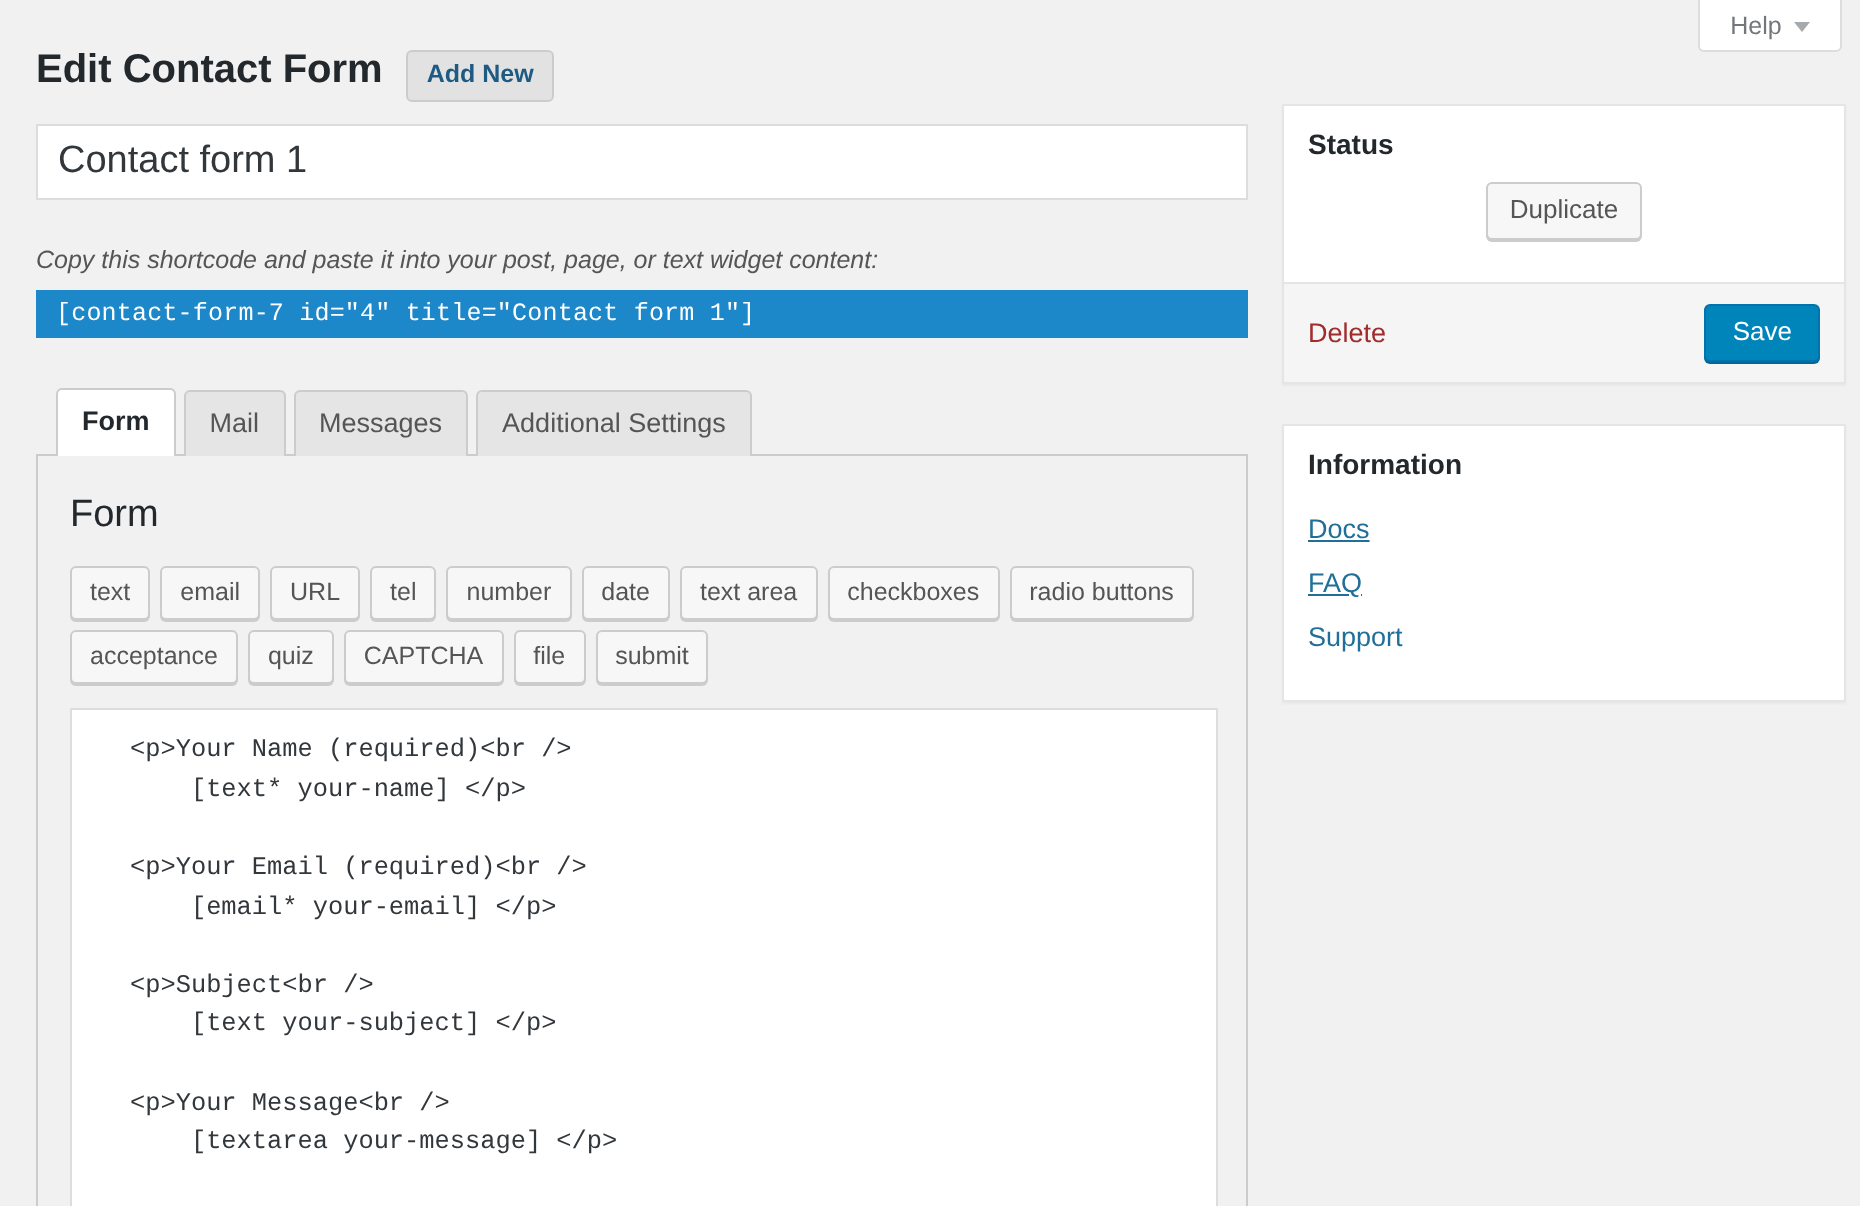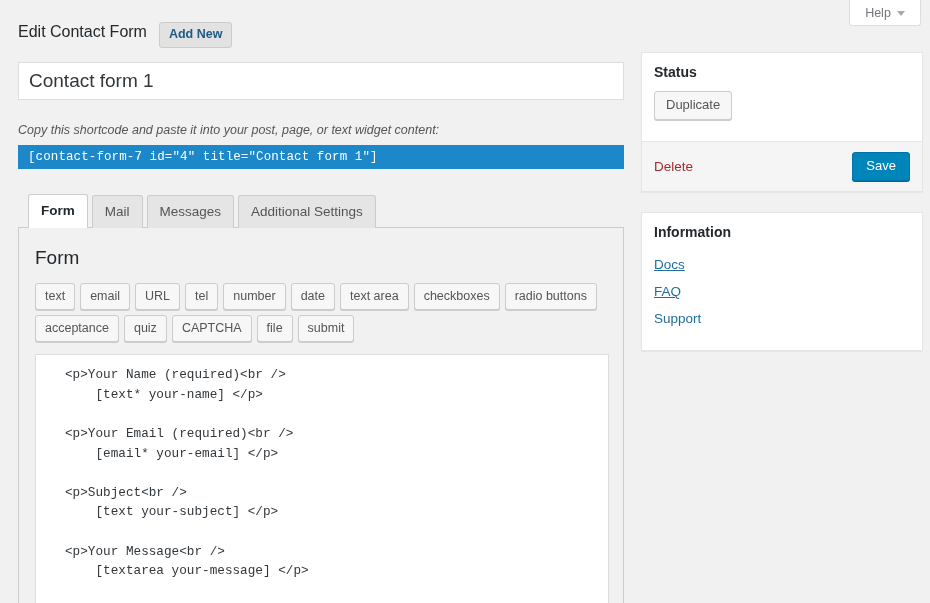--- a/index.html
+++ b/index.html
@@ -68,22 +68,22 @@
   
   .title-row {
     position: absolute;
     top: 16px;
     left: 18px;
     display: flex;
     align-items: center;
     gap: 12px;
   }
   .page-title {
-    font-size: 16px;
-    font-weight: 400;
+    font-size: 20px;
+    font-weight: 700;
     color: #23282d;
     line-height: 1.3;
     margin: 0;
     padding: 6px 0;
     white-space: nowrap;
   }
   .add-new-btn {
     background: #e2e2e2;
     border: 1px solid #ccc;
     border-radius: 3px;
@@ -254,21 +254,21 @@
     font-weight: bold;
     color: #23282d;
     padding: 10px 12px 2px;
     margin: 0;
     line-height: 1.4;
   }
   .box-body {
     padding: 6px 12px 12px;
     min-height: 38px;
     display: flex;
-    justify-content: flex-start;
+    justify-content: center;
     align-items: flex-start;
   }
   .btn-secondary {
     background: #f7f7f7;
     border: 1px solid #ccc;
     border-radius: 3px;
     box-shadow: 0 1px 0 #ccc;
     color: #555;
     font-size: 13px;
     padding: 5px 11px 6px;

